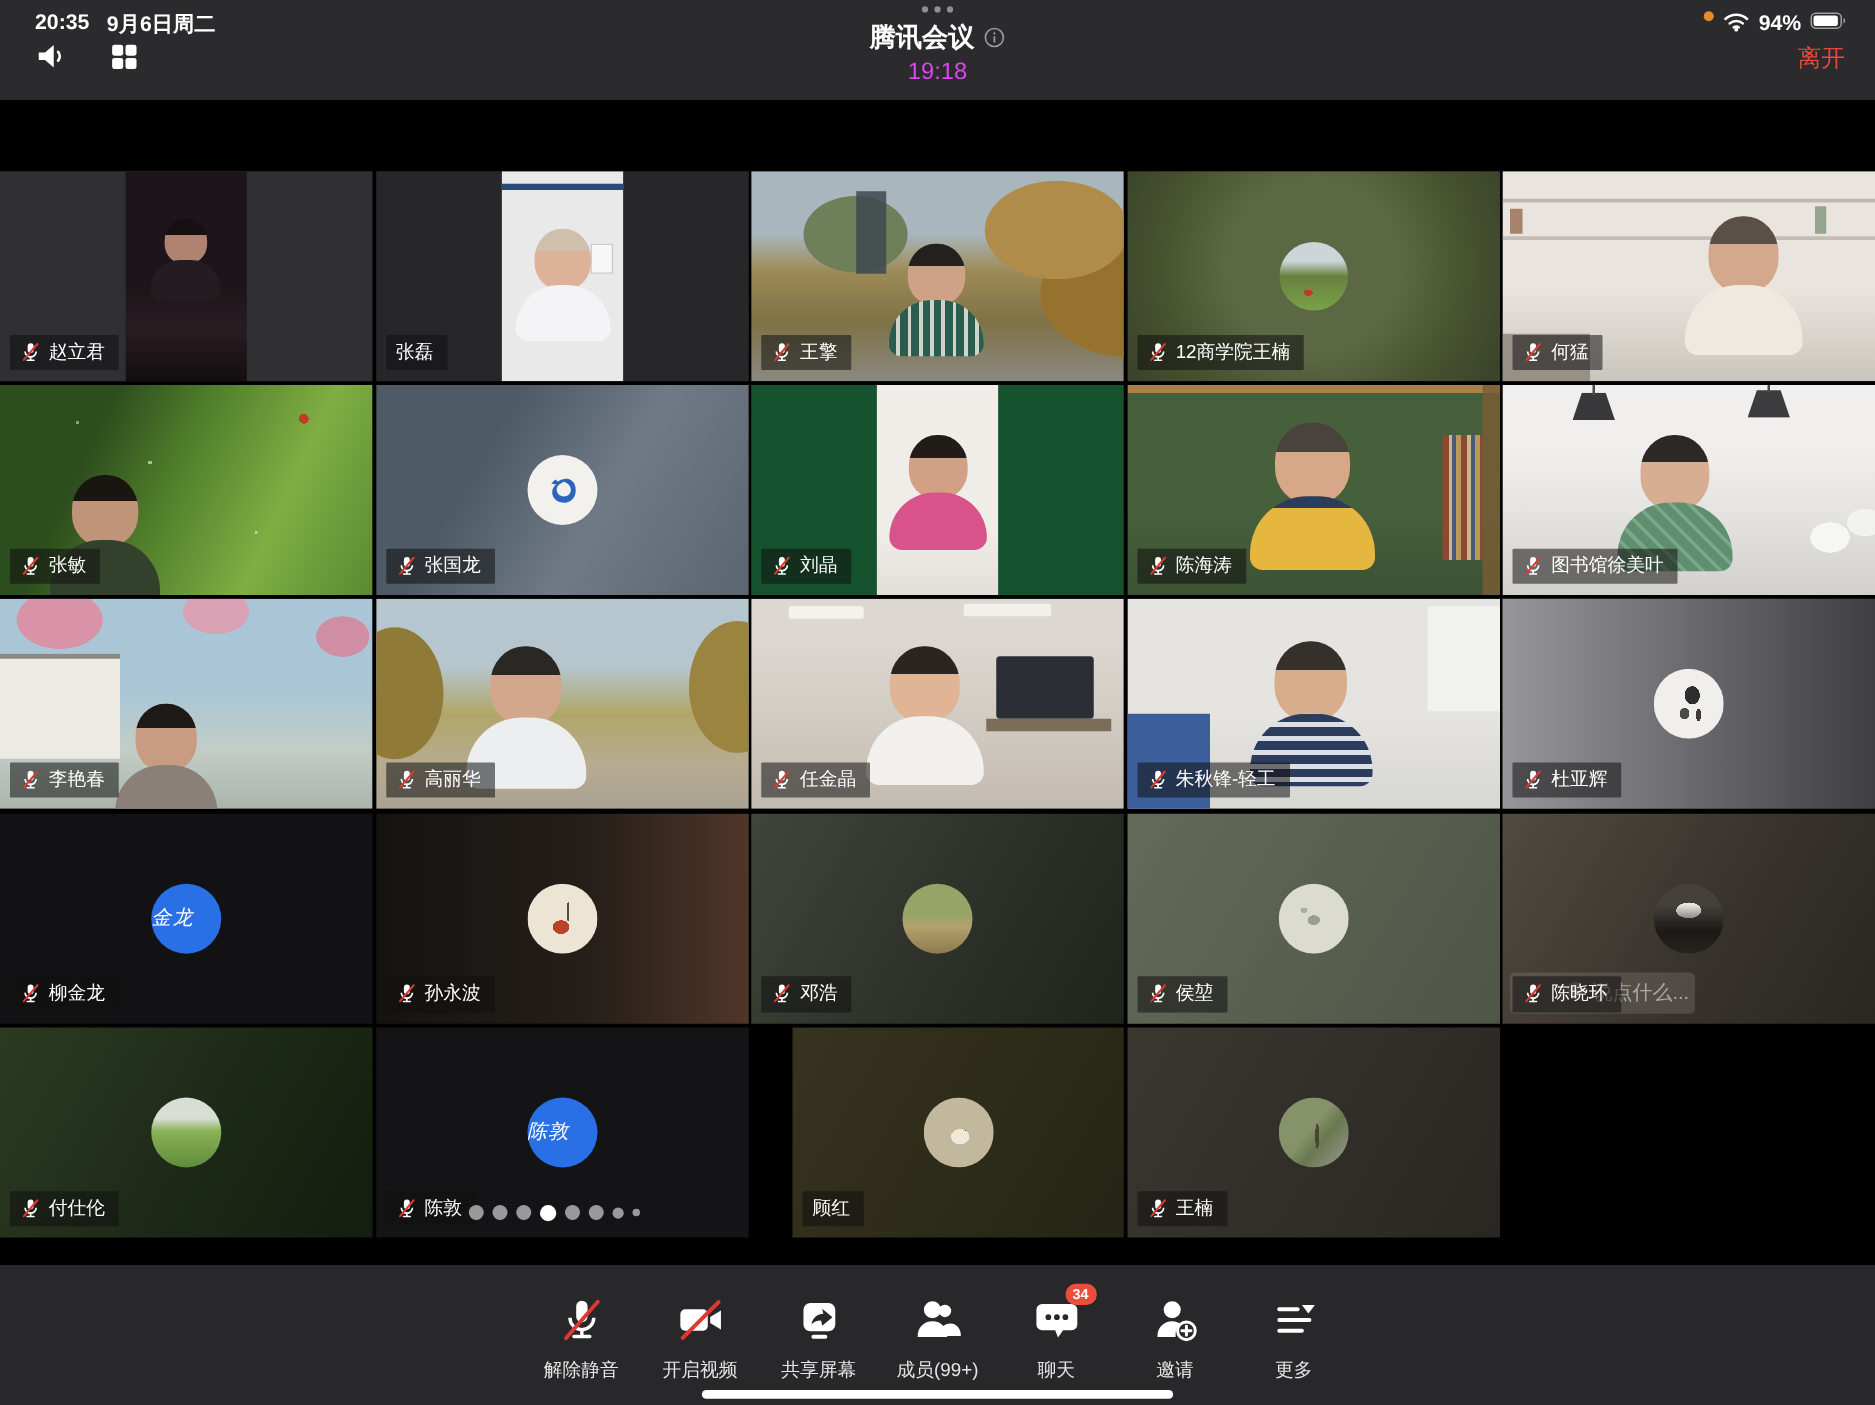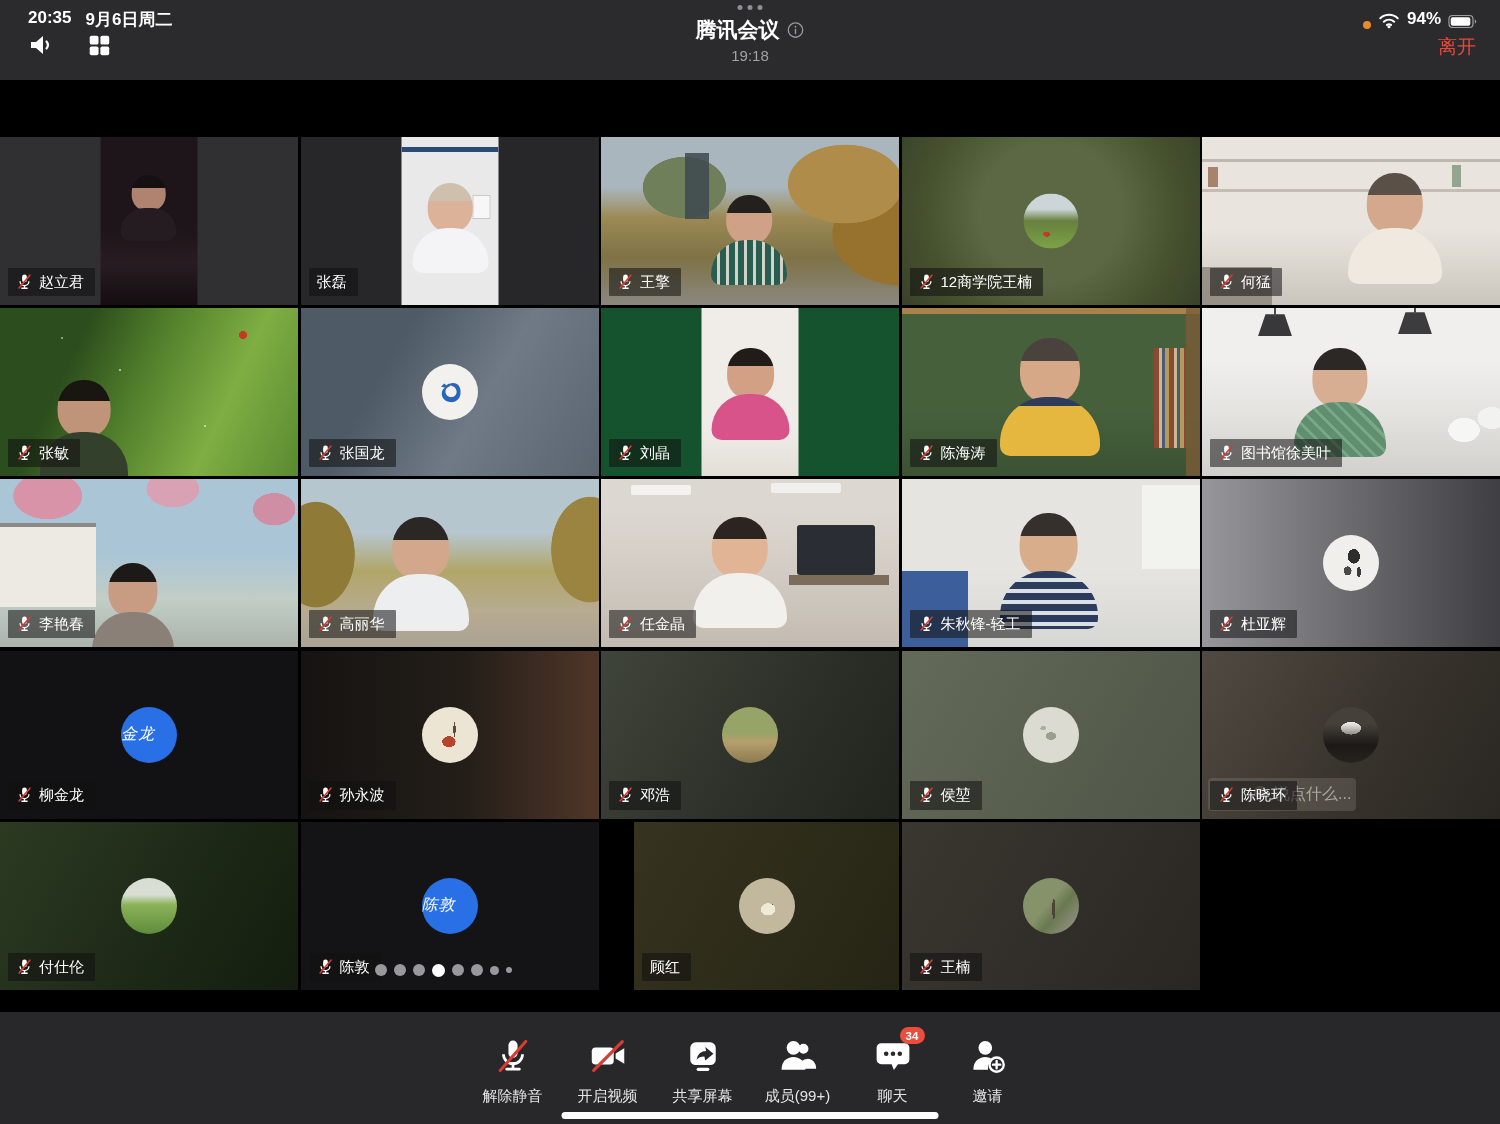--- a/index.html
+++ b/index.html
@@ -9,22 +9,22 @@
   
   .top{position:absolute;top:0;left:0;width:1500px;height:80px;background:#2b2b2d;}
   .clock{position:absolute;left:28px;top:8px;display:flex;gap:14px;color:#fff;font-size:17px;font-weight:700;}
   .clock .date{font-weight:600;}
   .tl-btn{position:absolute;top:32px;width:30px;height:30px;display:flex;align-items:center;justify-content:center;}
   .tl-btn.speaker{left:26px;} .tl-btn.layout{left:84px;}
   .center-col{position:absolute;left:50%;top:0;transform:translateX(-50%);display:flex;flex-direction:column;align-items:center;}
   .mt-dots{margin-top:5px;display:flex;gap:5px;}
   .mt-dots i{width:5px;height:5px;border-radius:50%;background:#8e8e93;}
   .title-row{margin-top:6px;display:flex;align-items:center;gap:7px;color:#fff;font-size:21px;font-weight:600;}
-  .duration{margin-top:3px;color:#a3a3a3;font-size:15px;font-weight:500;}
-  .status-right{position:absolute;right:22px;top:9px;display:flex;align-items:flex-end;gap:7px;color:#fff;font-size:17px;font-weight:600;}
+  .duration{margin-top:3px;color:#d946ef;font-size:19px;font-weight:500;}
+  .status-right{position:absolute;right:22px;top:9px;display:flex;align-items:flex-start;gap:7px;color:#fff;font-size:17px;font-weight:600;}
   .mic-dot{width:8px;height:8px;border-radius:50%;background:#e78b2e;}
   .leave{position:absolute;right:24px;top:34px;font-size:19px;font-weight:500;color:var(--leave-red,#e8483c);cursor:pointer;}
 
   
   .grid{position:absolute;top:137px;left:0;width:1500px;height:853px;display:grid;
     grid-template-columns:repeat(5,298px);grid-auto-rows:168px;column-gap:2.5px;row-gap:3.2px;background:#000;}
   .tile{position:relative;overflow:hidden;background:#1d1d1f;}
   .scene{position:absolute;inset:0;}
   .vid{position:absolute;top:0;bottom:0;left:50%;transform:translateX(-50%);width:97px;overflow:hidden;}
   .d{position:absolute;display:block;}
@@ -705,18 +705,31 @@
                 <circle cx="19" cy="13" r="7.5"></circle>
                 <path d="M6 36c0-7.5 5.8-13 13-13 3.2 0 6.1 1.1 8.3 3A10 10 0 0 0 22 36v1H6z"></path>
               </g>
               <circle cx="31.5" cy="31.5" r="7.8" fill="#28282a" stroke="#fff" stroke-width="2.6"></circle>
               <path d="M31.5 27.5v8M27.5 31.5h8" stroke="#fff" stroke-width="2.6" stroke-linecap="round"></path>
             </svg>
         </span>
         <span class="dock-label">邀请</span>
       </div>
 
+      <div class="dock-item">
+        <span class="ic">
+          <svg width="38" height="38" viewBox="0 0 44 44">
+              <g stroke="#fff" stroke-width="3.6" stroke-linecap="round">
+                <path d="M8 12h17"></path>
+                <path d="M8 22h28"></path>
+                <path d="M8 32h21"></path>
+              </g>
+              <path d="M29 8h12l-6 8z" fill="#fff"></path>
+            </svg>
+        </span>
+        <span class="dock-label">更多</span>
+      </div>
 
     </div>
     <div class="homebar"></div>
   </div>
 
 </div>
 
 </body></html>

